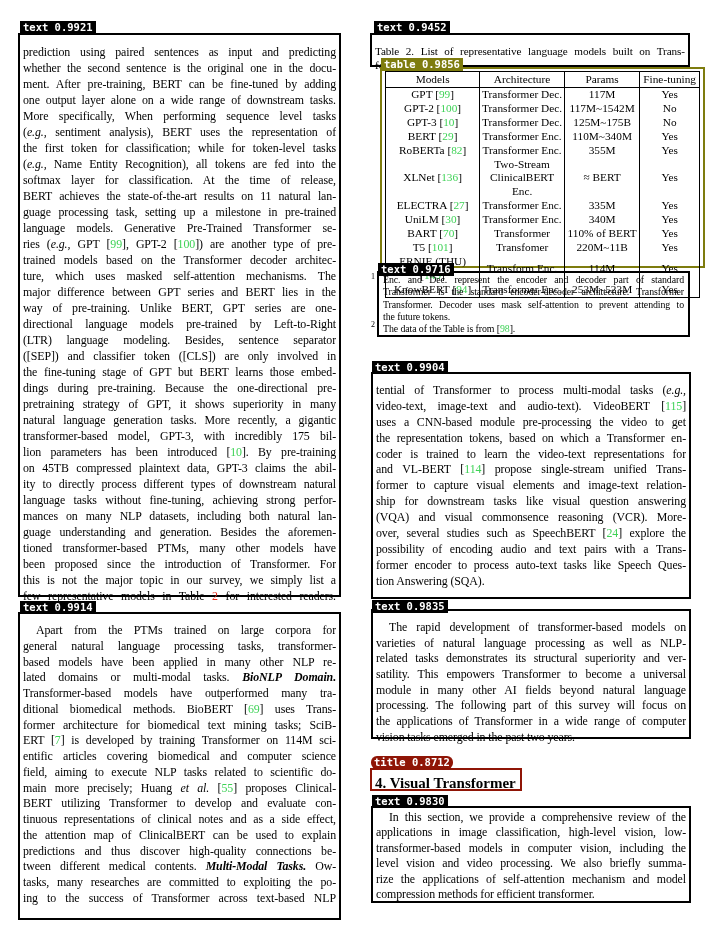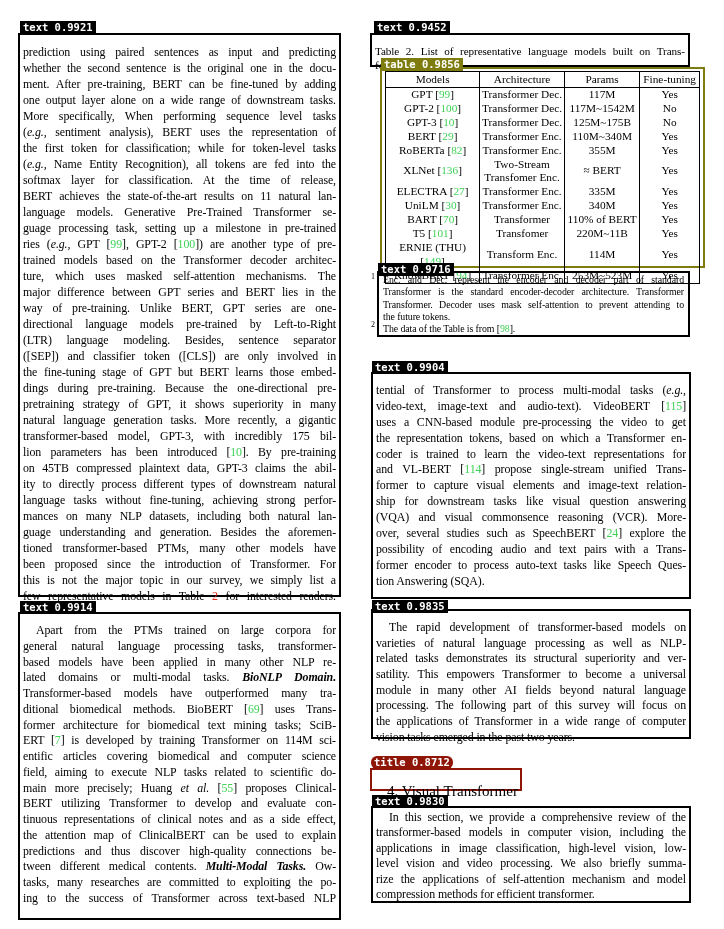--- a/index.html
+++ b/index.html
@@ -26,42 +26,42 @@
   .sup-marker{position:absolute;font-size:8px;z-index:5;font-family:"Liberation Serif",serif;}
   
   .tbl-wrap{margin:2px 3px;border-radius:31px;}
   table.paper-table{width:100%;border-collapse:collapse;table-layout:fixed;
                     font-size:11.3px;border:1px solid #000;}
   table.paper-table th,table.paper-table td{border-left:1px solid #000;text-align:center;
                     padding:0;font-weight:normal;line-height:13.9px;overflow:hidden;}
   table.paper-table th:first-child,table.paper-table td:first-child{border-left:none;}
   table.paper-table thead th{border-bottom:1px solid #000;line-height:15px;}
   
-  .title-text{font-size:15px;font-weight:normal;line-height:19px;padding:12px 3px;white-space:nowrap;margin-left:12px;}
+  .title-text{font-size:15px;font-weight:bold;line-height:19px;padding:4px 3px;white-space:nowrap;}
 </style>
 </head>
 <body>
 
 <div id="page">
 
   <div class="region body-font" style="left:18px;top:33px;width:323px;height:564px;--lh:16px">
     <span class="det-label" style="left:0px;top:-14px">text 0.9921</span>
     <div class="block-lines">
         <div class="ln">prediction using paired sentences as input and predicting</div>
         <div class="ln">whether the second sentence is the original one in the docu-</div>
         <div class="ln">ment. After pre-training, BERT can be fine-tuned by adding</div>
         <div class="ln">one output layer alone on a wide range of downstream tasks.</div>
         <div class="ln">More specifically, When performing sequence level tasks</div>
         <div class="ln">(<i>e.g.,</i> sentiment analysis), BERT uses the representation of</div>
         <div class="ln">the first token for classification; while for token-level tasks</div>
         <div class="ln">(<i>e.g.,</i> Name Entity Recognition), all tokens are fed into the</div>
         <div class="ln">softmax layer for classification. At the time of release,</div>
         <div class="ln">BERT achieves the state-of-the-art results on 11 natural lan-</div>
+        <div class="ln">guage processing task, setting up a milestone in pre-trained</div>
         <div class="ln">language models. Generative Pre-Trained Transformer se-</div>
-        <div class="ln">guage processing task, setting up a milestone in pre-trained</div>
         <div class="ln">ries (<i>e.g.,</i> GPT [<span class="cite">99</span>], GPT-2 [<span class="cite">100</span>]) are another type of pre-</div>
         <div class="ln">trained models based on the Transformer decoder architec-</div>
         <div class="ln">ture, which uses masked self-attention mechanisms. The</div>
         <div class="ln">major difference between GPT series and BERT lies in the</div>
         <div class="ln">way of pre-training. Unlike BERT, GPT series are one-</div>
         <div class="ln">directional language models pre-trained by Left-to-Right</div>
         <div class="ln">(LTR) language modeling. Besides, sentence separator</div>
         <div class="ln">([SEP]) and classifier token ([CLS]) are only involved in</div>
         <div class="ln">the fine-tuning stage of GPT but BERT learns those embed-</div>
         <div class="ln">dings during pre-training. Because the one-directional pre-</div>
@@ -157,21 +157,21 @@
               <td>Yes</td>
             </tr>
             <tr>
               <td>RoBERTa [<span class="cite">82</span>]</td>
               <td>Transformer Enc.</td>
               <td>355M</td>
               <td>Yes</td>
             </tr>
             <tr>
               <td>XLNet [<span class="cite">136</span>]</td>
-              <td>Two-Stream Transfomer Enc.</td>
+              <td>Two-Stream ClinicalBERT Enc.</td>
               <td>≈ BERT</td>
               <td>Yes</td>
             </tr>
             <tr>
               <td>ELECTRA [<span class="cite">27</span>]</td>
               <td>Transformer Enc.</td>
               <td>335M</td>
               <td>Yes</td>
             </tr>
             <tr>
@@ -258,21 +258,21 @@
 
   <div class="region title-region" style="left:370px;top:768px;width:152px;height:23px">
     <span class="det-label title-label" style="left:-1px;top:-14px">title 0.8712</span>
     <div class="title-text">4. Visual Transformer</div>
   </div>
 
   <div class="region body-font" style="left:371px;top:806px;width:320px;height:97px;--lh:15.4px">
     <span class="det-label" style="left:-1px;top:-13px">text 0.9830</span>
     <div class="block-lines" style="padding-top:2px">
         <div class="ln ind">In this section, we provide a comprehensive review of the</div>
+        <div class="ln">applications in image classification, high-level vision, low-</div>
         <div class="ln">transformer-based models in computer vision, including the</div>
-        <div class="ln">applications in image classification, high-level vision, low-</div>
         <div class="ln">level vision and video processing. We also briefly summa-</div>
         <div class="ln">rize the applications of self-attention mechanism and model</div>
         <div class="ln last">compression methods for efficient transformer.</div>
       </div>
   </div>
 
 </div>
 
 </body></html>

